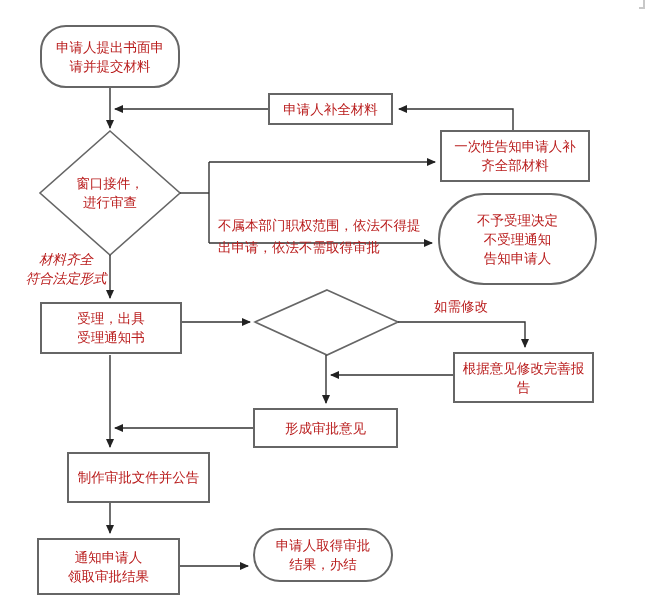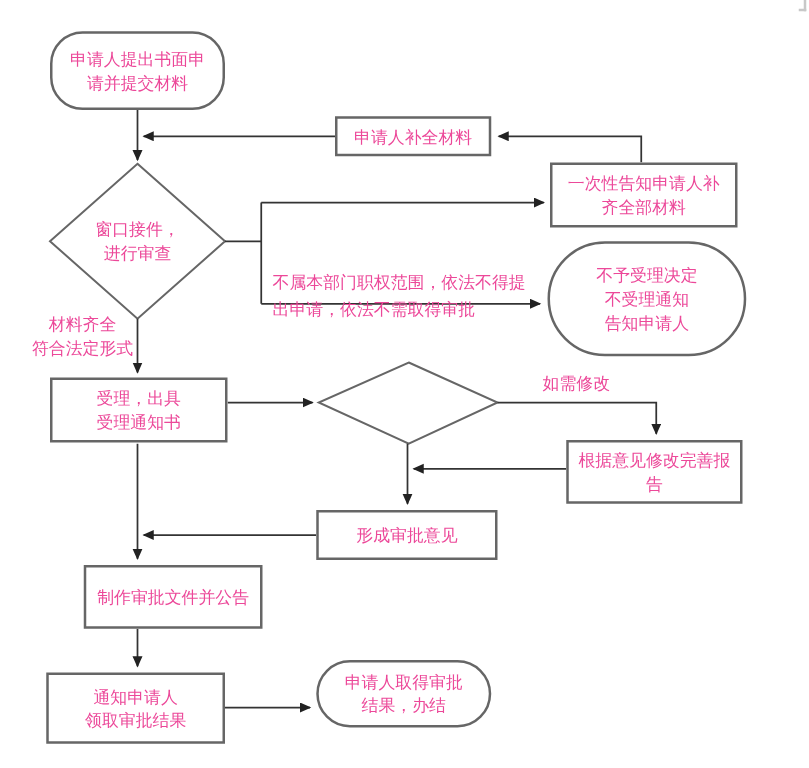--- a/index.html
+++ b/index.html
@@ -1,19 +1,19 @@
 <!DOCTYPE html>
 <html><head>
 <meta charset="utf-8">
 <style>
   html,body{margin:0;padding:0;background:#fff;}
   .canvas{
     position:relative;width:647px;height:614px;background:#ffffff;
     font-family:"Liberation Sans","DejaVu Sans",sans-serif;
-    color:#ec4899;overflow:hidden;
+    color:#b91c1c;overflow:hidden;
   }
   .layer{position:absolute;left:0;top:0;z-index:0;}
   .node{
     position:absolute;box-sizing:border-box;z-index:2;
     display:flex;align-items:center;justify-content:center;
     text-align:center;white-space:pre-line;
     font-size:13.5px;line-height:19px;
     background:#ffffff;border:2px solid #666666;
   }
   .rounded-start{border-radius:26px;}
@@ -100,20 +100,20 @@
   <div class="node" style="left:37px;top:538px;width:143px;height:57px;">通知申请人
 领取审批结果</div>
 
   <div class="node rounded-end" style="left:253px;top:528px;width:140px;height:54px;">申请人取得审批
 结果，办结</div>
 
 
   <div class="edge-label wide" style="left:218px;top:215px;">不属本部门职权范围，依法不得提
 出申请，依法不需取得审批</div>
 
-  <div class="edge-label center" style="left:14px;top:250px;width:104px;">材料齐全
+  <div class="edge-label center" style="left:14px;top:250px;width:104px;font-style:italic;">材料齐全
 符合法定形式</div>
 
   <div class="edge-label" style="left:434px;top:297px;">如需修改</div>
 
   <div class="corner-tick"></div>
 
 </div>
 
 </body></html>

